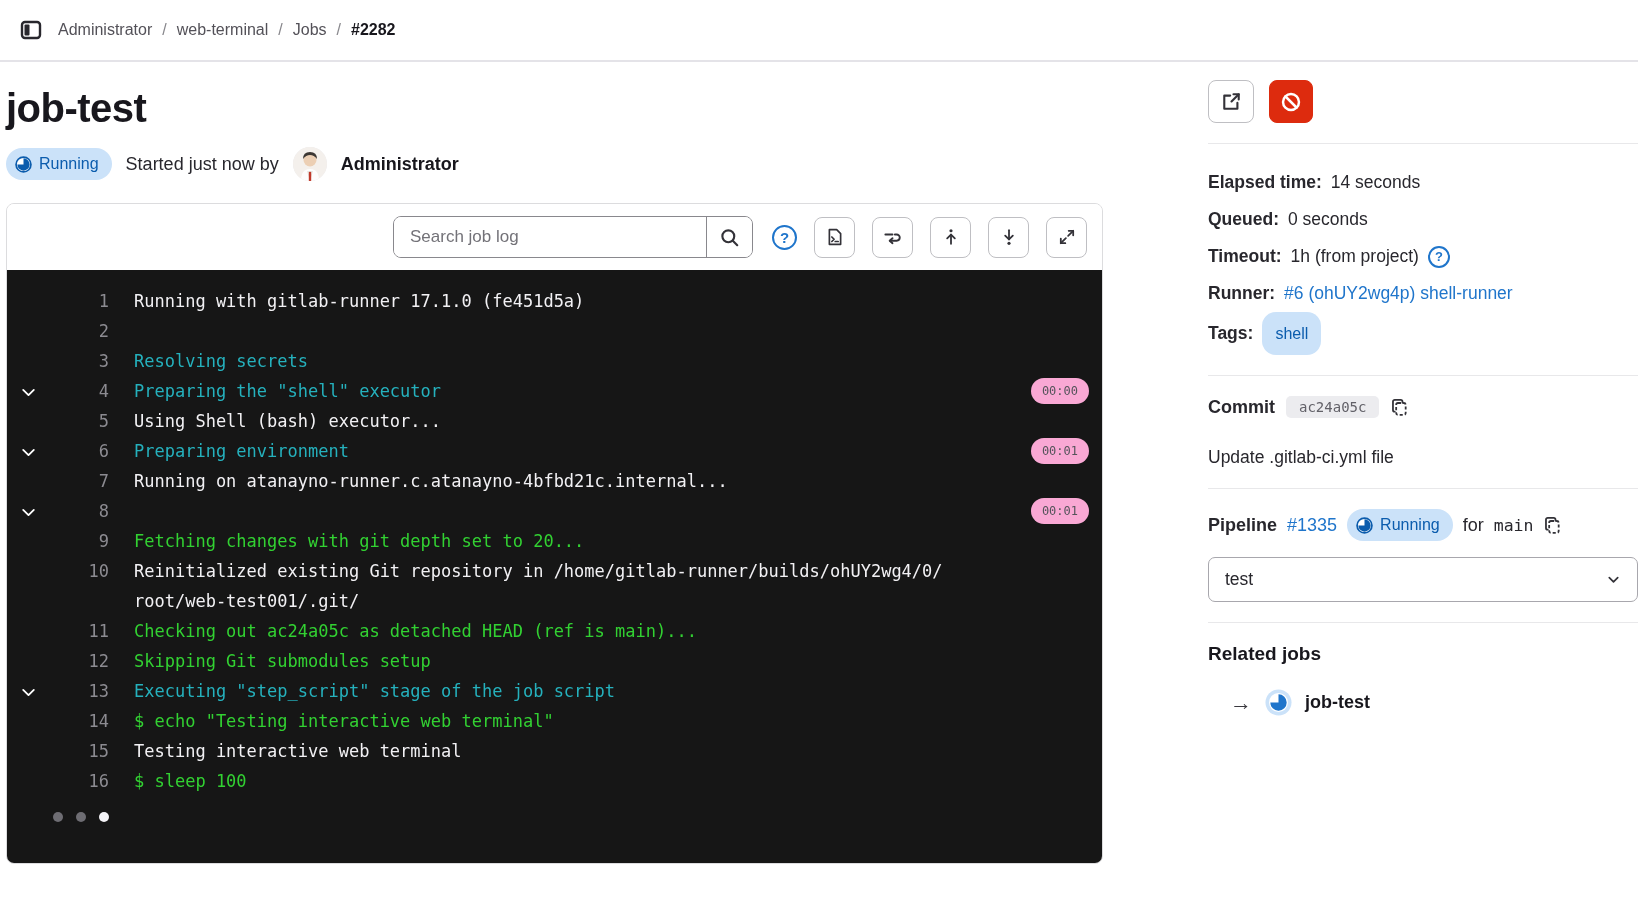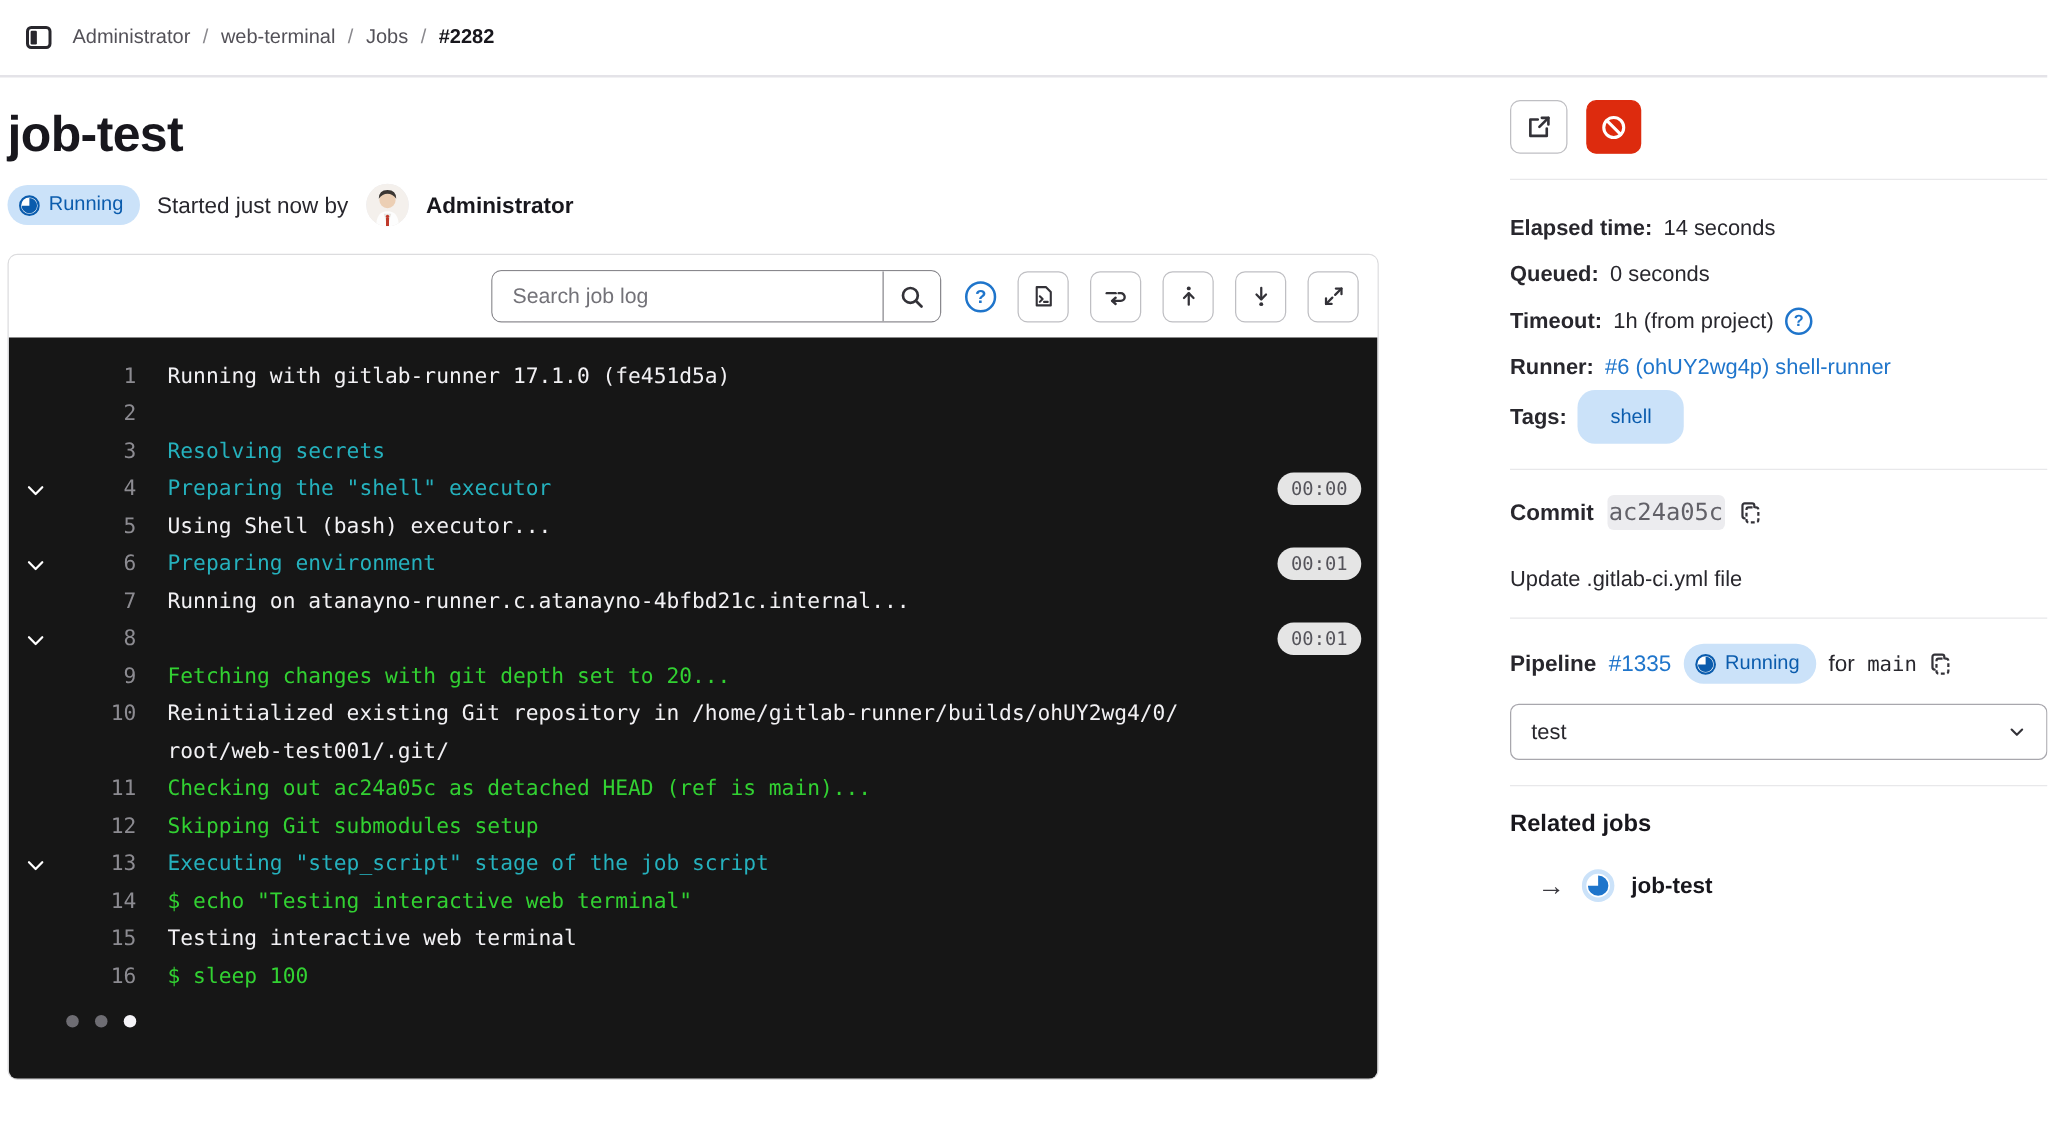--- a/index.html
+++ b/index.html
@@ -48,42 +48,42 @@
 
   .log-body { background: #161616; height: 593px; padding: 16px 0 0 0; position: relative;
               font-family: "DejaVu Sans Mono", monospace; font-size: 17px; }
   .log-line { display: flex; align-items: flex-start; line-height: 30px; padding-right: 13px; }
   .chev { width: 42px; flex: none; display: flex; justify-content: center; padding-top: 8px; cursor: pointer; }
   .lnum { width: 60px; flex: none; text-align: right; color: #8c8b91; padding-right: 0; cursor: pointer; }
   .ltext { margin-left: 25px; white-space: pre-wrap; word-break: break-all; color: #f2f1f4; flex: 1; }
   .c-plain { color: #f2f1f4; }
   .c-section { color: #25b1bd; cursor: pointer; }
   .c-green { color: #32d132; }
-  .dur-badge { flex: none; margin-left: auto; background: #e5e5e5; color: #54535a; border-radius: 13px;
-               padding: 0 11px; font-size: 15px; line-height: 26px; margin-top: 2px;
+  .dur-badge { flex: none; margin-left: auto; background: #f9a8d4; color: #54535a; border-radius: 13px;
+               padding: 0 11px; font-size: 12px; line-height: 26px; margin-top: 2px;
                font-family: "DejaVu Sans Mono", monospace; }
   .dots { display: flex; gap: 13px; margin: 16px 0 0 46px; }
   .dot { width: 10px; height: 10px; border-radius: 50%; background: #6e6d73; }
   .dot.bright { background: #f5f4f8; }
 
   
   .side-actions { display: flex; gap: 15px; padding-top: 4px; }
   .side-btn { width: 46px; height: 43px; border-radius: 8px; border: 1px solid #bfbfc3; background: #fff;
               display: flex; align-items: center; justify-content: center; cursor: pointer; }
   .side-btn.danger { background: #dd2b0e; border-color: #dd2b0e; width: 44px; }
   .divider { border: none; border-top: 1px solid #e8e8ea; margin: 20px 0; }
   .meta-row { font-size: 17.5px; line-height: 37px; display: flex; align-items: center; gap: 9px; }
   .meta-label { font-weight: 700; color: #28272d; }
   .meta-value { color: #28272d; }
   .link { color: #1f75cb; text-decoration: none; cursor: pointer; }
   .help-circle.sm { width: 22px; height: 22px; font-size: 13px; border-width: 2px; }
-  .tag-pill { background: #cbe2f9; color: #0b5cad; border-radius: 14px; padding: 3px 26px; font-size: 16px; cursor: pointer; }
+  .tag-pill { background: #cbe2f9; color: #0b5cad; border-radius: 14px; padding: 3px 13px; font-size: 16px; cursor: pointer; }
   .commit-row { display: flex; align-items: center; gap: 11px; font-size: 18px; }
-  .sha-pill { background: #ececef; color: #626168; border-radius: 5px; padding: 3px 1px;
-              font-family: "DejaVu Sans Mono", monospace; font-size: 19px; cursor: pointer; }
+  .sha-pill { background: #ececef; color: #626168; border-radius: 5px; padding: 3px 13px;
+              font-family: "DejaVu Sans Mono", monospace; font-size: 14px; cursor: pointer; }
   .copy-btn { background: none; border: none; cursor: pointer; display: flex; align-items: center; }
   .commit-msg { font-size: 17.5px; margin-top: 29px; }
   .pipeline-row { display: flex; align-items: center; gap: 10px; font-size: 18px; flex-wrap: wrap; }
   .mono { font-family: "DejaVu Sans Mono", monospace; font-size: 16.5px; }
   .stage-select { margin-top: 16px; width: 100%; height: 45px; border: 1px solid #a8a7ad; border-radius: 7px;
                   display: flex; align-items: center; justify-content: space-between; padding: 0 16px;
                   font-size: 17.5px; cursor: pointer; background: #fff; }
   .related-head { font-size: 19px; font-weight: 700; color: #18171d; }
   .related-row { display: flex; align-items: center; gap: 13px; margin: 24px 0 0 22px; }
   .related-name { font-weight: 700; font-size: 18px; color: #18171d; cursor: pointer; }

